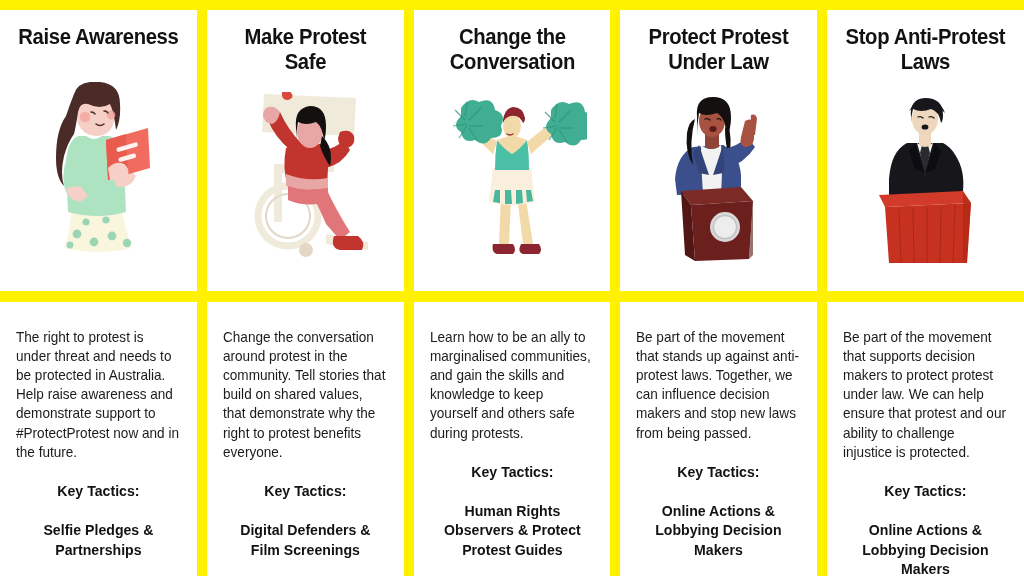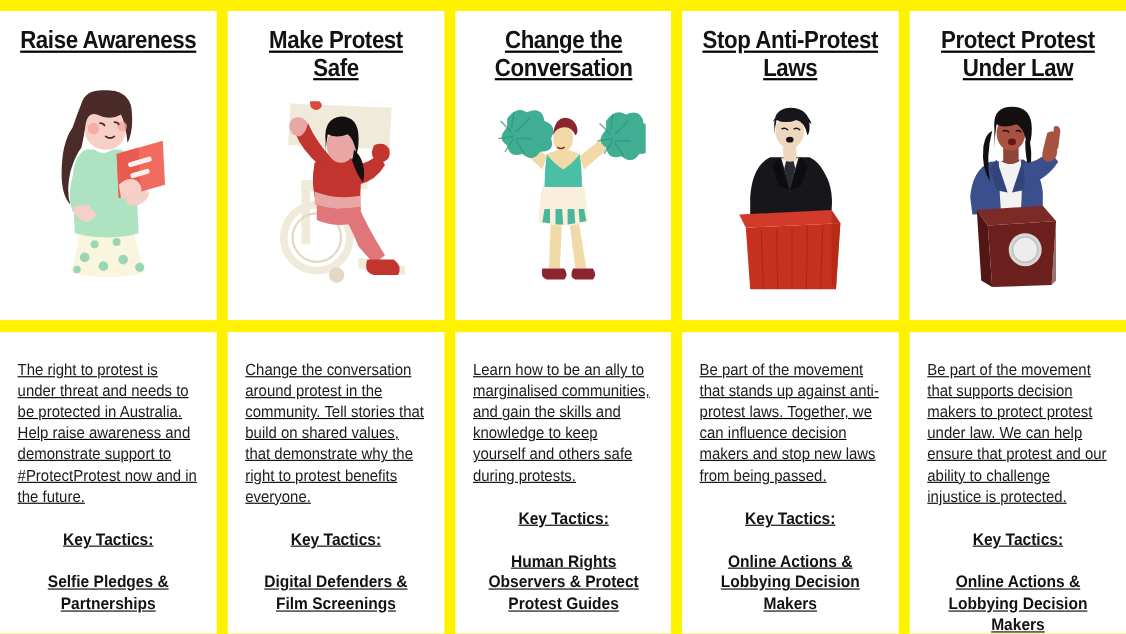--- a/index.html
+++ b/index.html
@@ -27,21 +27,20 @@
     grid-template-rows: 281px 295px;
     column-gap: 10px;
     row-gap: 11px;
     padding: 10px 0 12px 0;
   }
 
   .cell {
     background: #FFFFFF;
     position: relative;
     overflow: hidden;
-    text-decoration: underline;
   }
 
   
   .cell-top {
     display: flex;
     flex-direction: column;
     align-items: center;
     padding: 14px 6px 8px 6px;
   }
 
@@ -241,20 +240,60 @@
           <path d="M106 30 l14 -2"></path>
             <path d="M136 30 l-14 0"></path>
             <path d="M112 42 l8 -12"></path>
             <path d="M130 44 l-8 -12"></path>
         </g>
       </svg>
     </div>
   </div>
 
   <div class="cell cell-top">
+    <div class="card-title">Protect Protest
+Under Law</div>
+    <div class="illo-wrap">
+      <svg width="128" height="172" viewBox="0 0 128 172" aria-hidden="true">
+
+        <path d="M38 52 Q22 60 20 84 L22 100 L86 98 L86 80 Q84 58 68 50 Z" fill="#3B4F8C"></path>
+
+        <path d="M46 50 Q46 72 48 98 L66 98 Q68 72 66 50 Q56 58 46 50 Z" fill="#F2F2F2"></path>
+
+        <path d="M44 50 L54 80 L44 78 L38 58 Z" fill="#32447A"></path>
+        <path d="M68 50 L58 80 L68 78 L74 58 Z" fill="#32447A"></path>
+
+        <path d="M50 36 L64 36 L64 52 Q56 56 50 52 Z" fill="#8E4437"></path>
+
+        <ellipse cx="57" cy="26" rx="13" ry="16" fill="#A85242"></ellipse>
+
+        <path d="M42 22 Q40 2 58 2 Q76 2 76 22 Q76 34 72 40 Q70 22 62 18 Q50 22 44 18 Q42 30 42 40 Z" fill="#14100F"></path>
+        <path d="M40 24 Q34 46 38 70 Q30 58 32 38 Q34 26 40 24 Z" fill="#14100F"></path>
+        <path d="M72 24 Q78 44 74 62 Q70 48 70 34 Z" fill="#14100F"></path>
+
+        <path d="M50 24 q3 -1 5 1" stroke="#14100F" stroke-width="1.3" fill="none" stroke-linecap="round"></path>
+        <path d="M62 24 q3 -1 4 1" stroke="#14100F" stroke-width="1.3" fill="none" stroke-linecap="round"></path>
+        <ellipse cx="58" cy="34" rx="3.6" ry="3" fill="#5E1A18"></ellipse>
+
+        <path d="M68 54 Q82 52 92 42 L100 52 Q90 68 70 74 Z" fill="#3B4F8C"></path>
+        <path d="M90 26 Q96 22 99 28 L99 44 Q98 52 90 52 Q84 50 86 42 Z" fill="#A85242"></path>
+        <path d="M96 20 Q101 18 102 24 L100 40 L95 40 Z" fill="#A85242"></path>
+
+        <path d="M26 96 L86 92 L98 106 L36 110 Z" fill="#7B2A26"></path>
+        <path d="M36 110 L98 106 L94 164 L40 166 Z" fill="#6B201D"></path>
+        <path d="M26 96 L36 110 L40 166 L30 160 Z" fill="#521714"></path>
+        <path d="M94 164 L98 106 L98 160 Z" fill="#521714" opacity="0.6"></path>
+
+        <circle cx="70" cy="132" r="15" fill="#D8D8D8"></circle>
+        <circle cx="70" cy="132" r="11.5" fill="#EDEDED" stroke="#BFBFBF" stroke-width="1.4"></circle>
+      </svg>
+    </div>
+  </div>
+
+  <div class="cell cell-top">
     <div class="card-title">Stop Anti-Protest
 Laws</div>
     <div class="illo-wrap">
       <svg width="118" height="172" viewBox="0 0 118 172" aria-hidden="true">
 
         <path d="M40 48 Q24 56 22 84 L22 104 L94 104 L94 82 Q92 56 76 48 Z" fill="#17161B"></path>
 
         <path d="M50 48 L58 76 L66 48 Q58 54 50 48 Z" fill="#F2F2EF"></path>
 
         <path d="M55 50 L61 50 L63 58 L58 82 L53 58 Z" fill="#2A2A31"></path>
@@ -282,60 +321,20 @@
           <path d="M32 114 L34 168"></path>
             <path d="M46 113 L47 168"></path>
             <path d="M60 112 L60 168"></path>
           <path d="M74 111 L73 168"></path>
             <path d="M88 110 L86 168"></path>
         </g>
       </svg>
     </div>
   </div>
 
-  <div class="cell cell-top">
-    <div class="card-title">Protect Protest
-Under Law</div>
-    <div class="illo-wrap">
-      <svg width="128" height="172" viewBox="0 0 128 172" aria-hidden="true">
-
-        <path d="M38 52 Q22 60 20 84 L22 100 L86 98 L86 80 Q84 58 68 50 Z" fill="#3B4F8C"></path>
-
-        <path d="M46 50 Q46 72 48 98 L66 98 Q68 72 66 50 Q56 58 46 50 Z" fill="#F2F2F2"></path>
-
-        <path d="M44 50 L54 80 L44 78 L38 58 Z" fill="#32447A"></path>
-        <path d="M68 50 L58 80 L68 78 L74 58 Z" fill="#32447A"></path>
-
-        <path d="M50 36 L64 36 L64 52 Q56 56 50 52 Z" fill="#8E4437"></path>
-
-        <ellipse cx="57" cy="26" rx="13" ry="16" fill="#A85242"></ellipse>
-
-        <path d="M42 22 Q40 2 58 2 Q76 2 76 22 Q76 34 72 40 Q70 22 62 18 Q50 22 44 18 Q42 30 42 40 Z" fill="#14100F"></path>
-        <path d="M40 24 Q34 46 38 70 Q30 58 32 38 Q34 26 40 24 Z" fill="#14100F"></path>
-        <path d="M72 24 Q78 44 74 62 Q70 48 70 34 Z" fill="#14100F"></path>
-
-        <path d="M50 24 q3 -1 5 1" stroke="#14100F" stroke-width="1.3" fill="none" stroke-linecap="round"></path>
-        <path d="M62 24 q3 -1 4 1" stroke="#14100F" stroke-width="1.3" fill="none" stroke-linecap="round"></path>
-        <ellipse cx="58" cy="34" rx="3.6" ry="3" fill="#5E1A18"></ellipse>
-
-        <path d="M68 54 Q82 52 92 42 L100 52 Q90 68 70 74 Z" fill="#3B4F8C"></path>
-        <path d="M90 26 Q96 22 99 28 L99 44 Q98 52 90 52 Q84 50 86 42 Z" fill="#A85242"></path>
-        <path d="M96 20 Q101 18 102 24 L100 40 L95 40 Z" fill="#A85242"></path>
-
-        <path d="M26 96 L86 92 L98 106 L36 110 Z" fill="#7B2A26"></path>
-        <path d="M36 110 L98 106 L94 164 L40 166 Z" fill="#6B201D"></path>
-        <path d="M26 96 L36 110 L40 166 L30 160 Z" fill="#521714"></path>
-        <path d="M94 164 L98 106 L98 160 Z" fill="#521714" opacity="0.6"></path>
-
-        <circle cx="70" cy="132" r="15" fill="#D8D8D8"></circle>
-        <circle cx="70" cy="132" r="11.5" fill="#EDEDED" stroke="#BFBFBF" stroke-width="1.4"></circle>
-      </svg>
-    </div>
-  </div>
-
   <div class="cell cell-bottom">
     <p class="body-copy">The right to protest is under threat and needs to be protected in Australia. Help raise awareness and demonstrate support to #ProtectProtest now and in the future.</p>
     <div class="tactics">
       <span class="tactics-label">Key Tactics:</span>
       <span class="tactics-value">Selfie Pledges &amp; Partnerships</span>
     </div>
   </div>
 
   <div class="cell cell-bottom">
     <p class="body-copy">Change the conversation around protest in the community. Tell stories that build on shared values, that demonstrate why the right to protest benefits everyone.</p>

